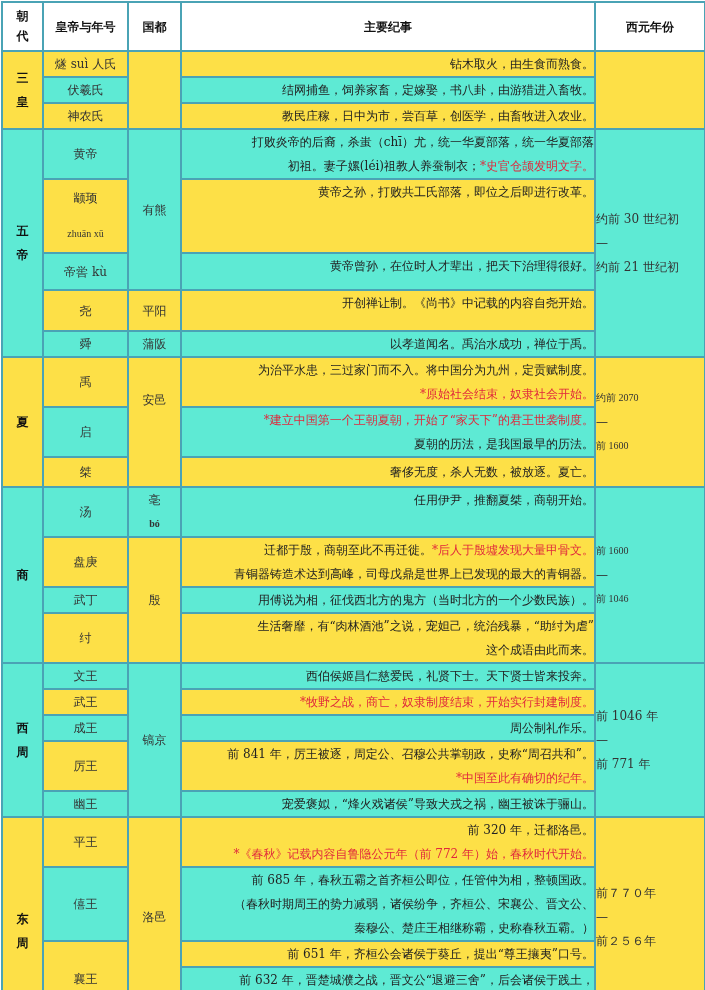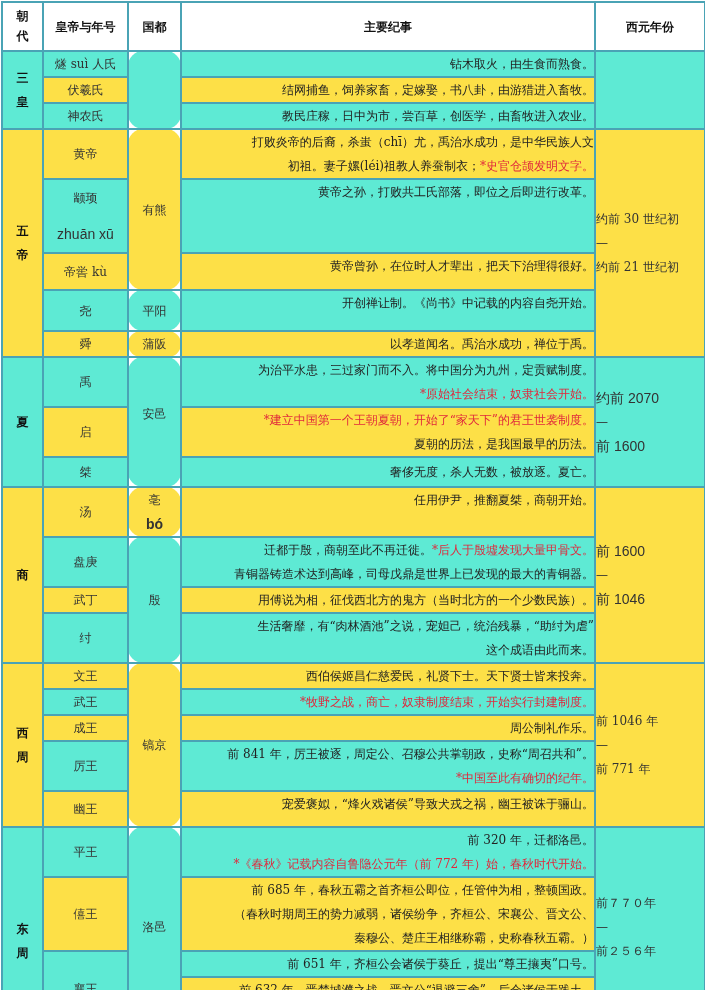--- a/index.html
+++ b/index.html
@@ -4,27 +4,27 @@
 <style>
   html, body { margin:0; padding:0; background:#ffffff; }
   body { width:705px; height:990px; overflow:hidden; font-family:"DejaVu Serif", "Liberation Serif", serif; color:#222; }
   table.hist { position:absolute; left:1px; top:1px; border-collapse:collapse; table-layout:fixed; width:703px; }
   table.hist td, table.hist th {
     border:2px solid #4aa3b5; padding:0; font-size:12px; line-height:24px; vertical-align:middle;
   }
   th { background:#ffffff; font-family:"DejaVu Sans", "Liberation Sans", sans-serif; font-weight:bold; font-size:12.5px; text-align:center; color:#111; }
   .dyn { text-align:center; font-family:"DejaVu Sans","Liberation Sans",sans-serif; font-weight:bold; font-size:13px; line-height:22px; color:#111; }
   .emp { text-align:center; color:#333; }
-  .cap { text-align:center; color:#333;border-radius:15px; }
+  .cap { text-align:center; color:#333; }
   .ev { text-align:right; padding-left:7px !important; vertical-align:top !important; color:#222; }
   .yr { text-align:left; color:#333; line-height:24px; }
-  .b { background:#5eead4; }
-  .w { background:#fde047; }
+  .b { background:#fde047; }
+  .w { background:#5eead4; }
   .red { color:#e0283c; }
-  .num { font-family:Liberation Sans, sans-serif; font-size:14px; }
+  .num { font-family:Liberation Serif, serif; font-size:10px; }
   .line { display:block; }
 </style>
 </head>
 <body>
 
 <table class="hist">
   <colgroup>
     <col style="width:41px">
       <col style="width:85px">
       <col style="width:53px">
@@ -54,21 +54,21 @@
   <tr style="height:25px">
     <td class="emp b">神农氏</td>
     <td class="ev b">教民庄稼，日中为市，尝百草，创医学，由畜牧进入农业。</td>
   </tr>
 
   <tr style="height:49px">
     <td rowspan="5" class="dyn w"><span style="display:inline-block;width:14px;">五帝</span></td>
     <td class="emp w">黄帝</td>
     <td rowspan="3" class="cap w">有熊</td>
     <td class="ev w">
-      <span class="line">打败炎帝的后裔，杀蚩（chī）尤，禹治水成功，是中华民族人文</span>
+      <span class="line">打败炎帝的后裔，杀蚩（chī）尤，统一华夏部落，统一华夏部落</span>
       <span>初祖。妻子嫘(léi)祖教人养蚕制衣；</span><span class="red">*史官仓颉发明文字。</span>
     </td>
     <td rowspan="5" class="yr w">
       <span class="line">约前 30 世纪初</span>
       <span class="line">—</span>
       <span class="line">约前 21 世纪初</span>
     </td>
   </tr>
   <tr style="height:73px">
     <td class="emp b" style="line-height:36px;">
@@ -88,21 +88,21 @@
   </tr>
   <tr style="height:25px">
     <td class="emp w">舜</td>
     <td class="cap w">蒲阪</td>
     <td class="ev w">以孝道闻名。禹治水成功，禅位于禹。</td>
   </tr>
 
   <tr style="height:48px">
     <td rowspan="3" class="dyn b">夏</td>
     <td class="emp b">禹</td>
-    <td rowspan="3" class="cap b" style="vertical-align:top;padding-top:44px;">安邑</td>
+    <td rowspan="3" class="cap b" style="vertical-align:top;padding-top:30px;">安邑</td>
     <td class="ev b">
       <span class="line">为治平水患，三过家门而不入。将中国分为九州，定贡赋制度。</span>
       <span class="line red">*原始社会结束，奴隶社会开始。</span>
     </td>
     <td rowspan="3" class="yr b">
       <span class="line num">约前 2070</span>
       <span class="line">—</span>
       <span class="line num">前 1600</span>
     </td>
   </tr>
@@ -171,21 +171,21 @@
     <td class="emp w">成王</td>
     <td class="ev w">周公制礼作乐。</td>
   </tr>
   <tr style="height:49px">
     <td class="emp b">厉王</td>
     <td class="ev b">
       <span class="line">前 841 年，厉王被逐，周定公、召穆公共掌朝政，史称“周召共和”。</span>
       <span class="line red">*中国至此有确切的纪年。</span>
     </td>
   </tr>
-  <tr style="height:36px">
+  <tr style="height:26px">
     <td class="emp w">幽王</td>
     <td class="ev w">宠爱褒姒，“烽火戏诸侯”导致犬戎之祸，幽王被诛于骊山。</td>
   </tr>
 
   <tr style="height:48px">
     <td rowspan="4" class="dyn b"><span style="display:inline-block;width:14px;margin-top:28px;">东周</span></td>
     <td class="emp b">平王</td>
     <td rowspan="4" class="cap b">洛邑</td>
     <td class="ev b">
       <span class="line">前 320 年，迁都洛邑。</span>

